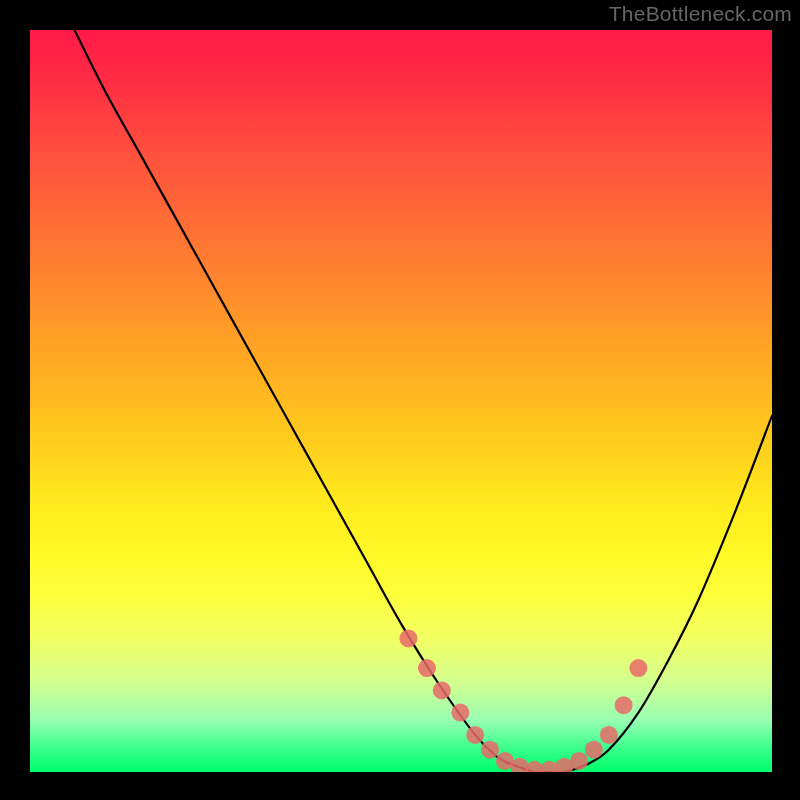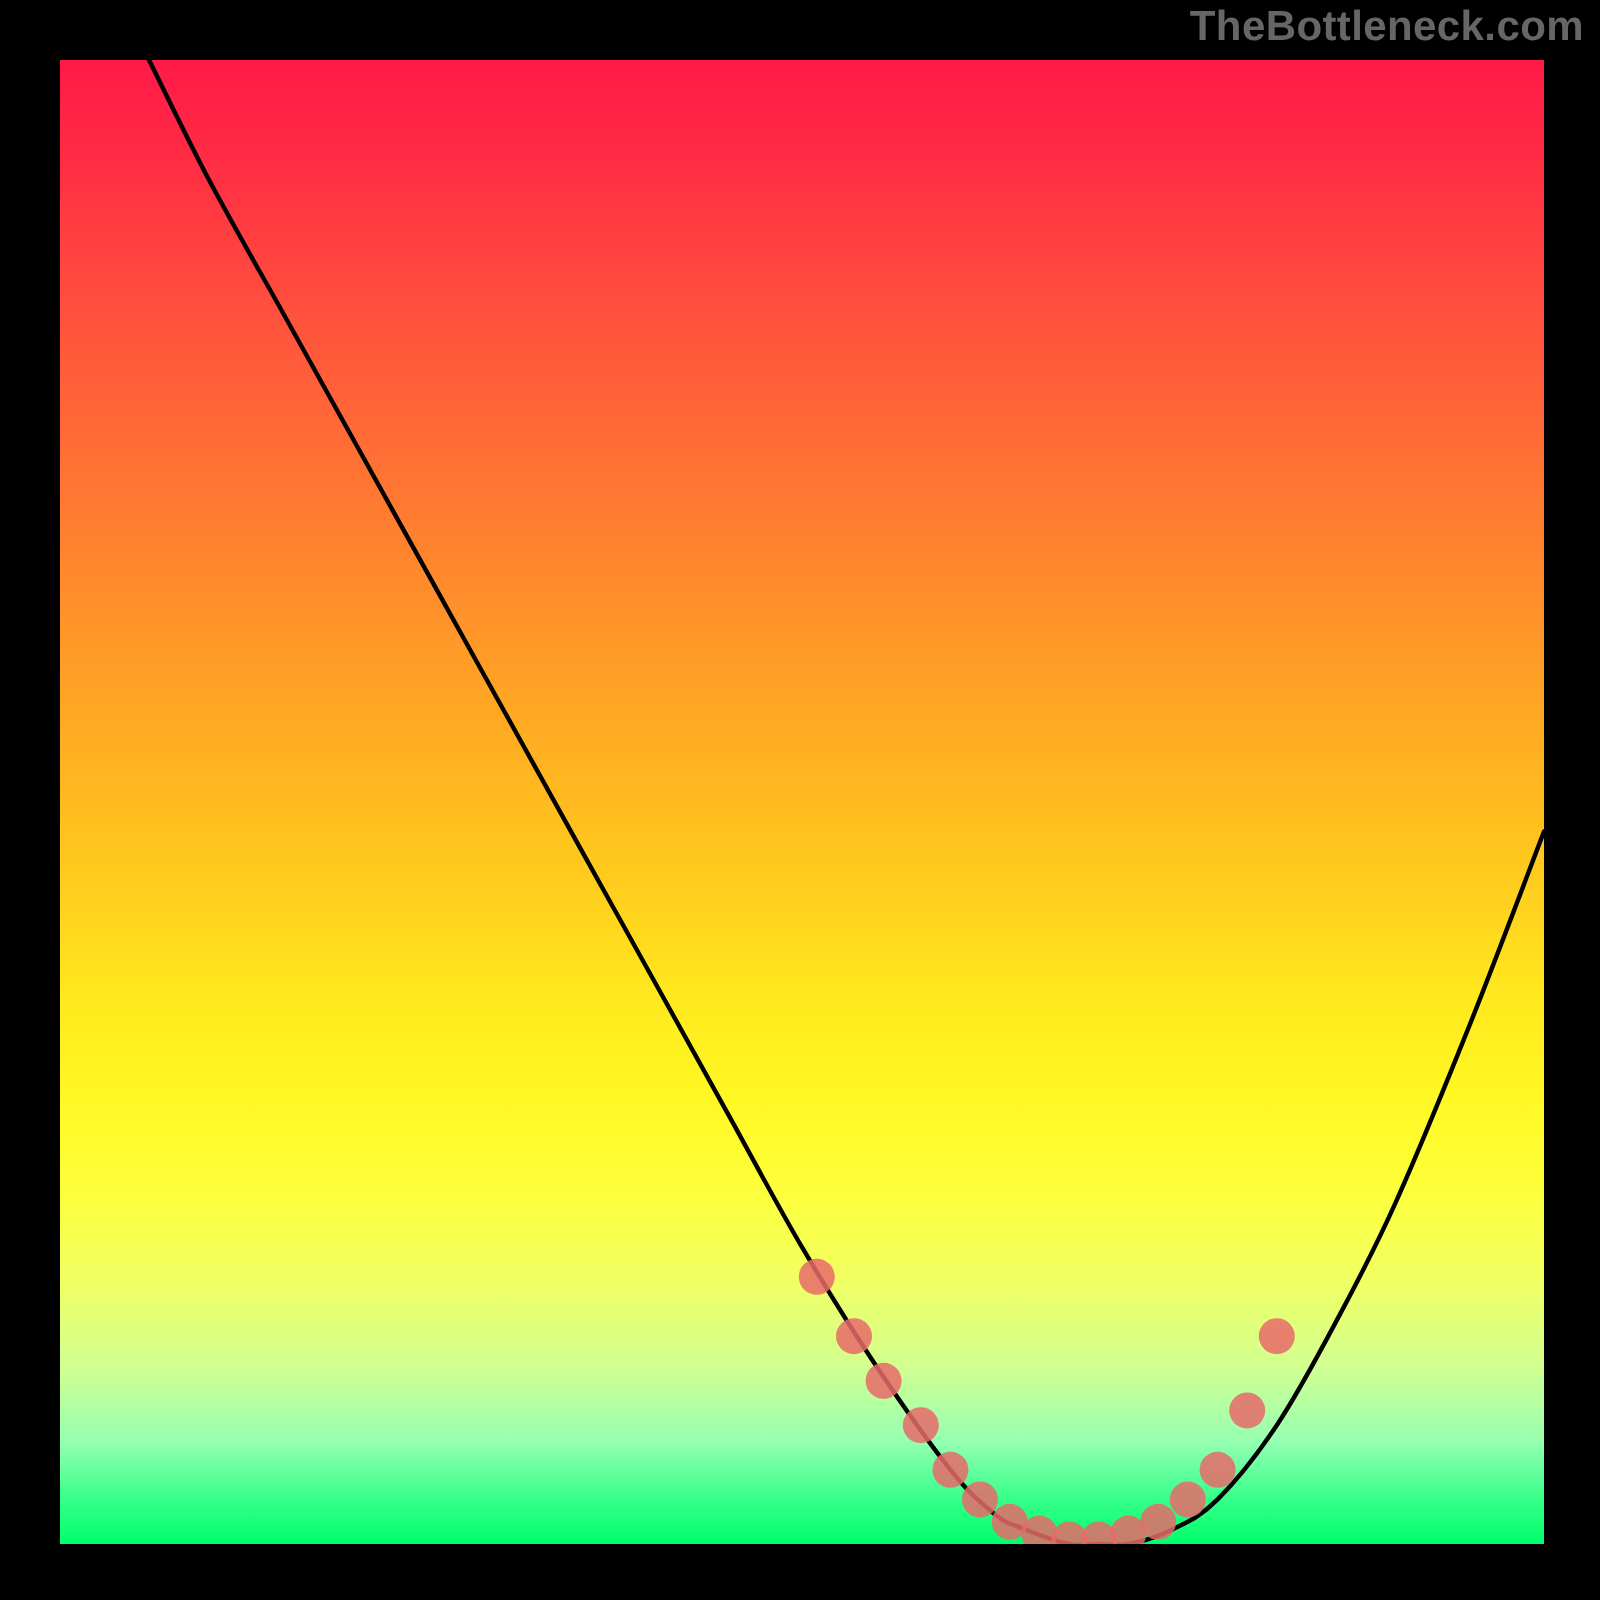--- a/index.html
+++ b/index.html
@@ -16,21 +16,21 @@
     width: 800px;
     height: 800px;
     background: #000;
   }
   .watermark {
     position: absolute;
     top: 2px;
     right: 8px;
     color: #666;
     font-size: 21px;
-    font-weight: 700;
+    font-weight: 400;
     letter-spacing: 0.2px;
     z-index: 20;
   }
   .plot-area {
     position: absolute;
     left: 30px;
     top: 30px;
     width: 742px;
     height: 742px;
     background: linear-gradient(to bottom,

